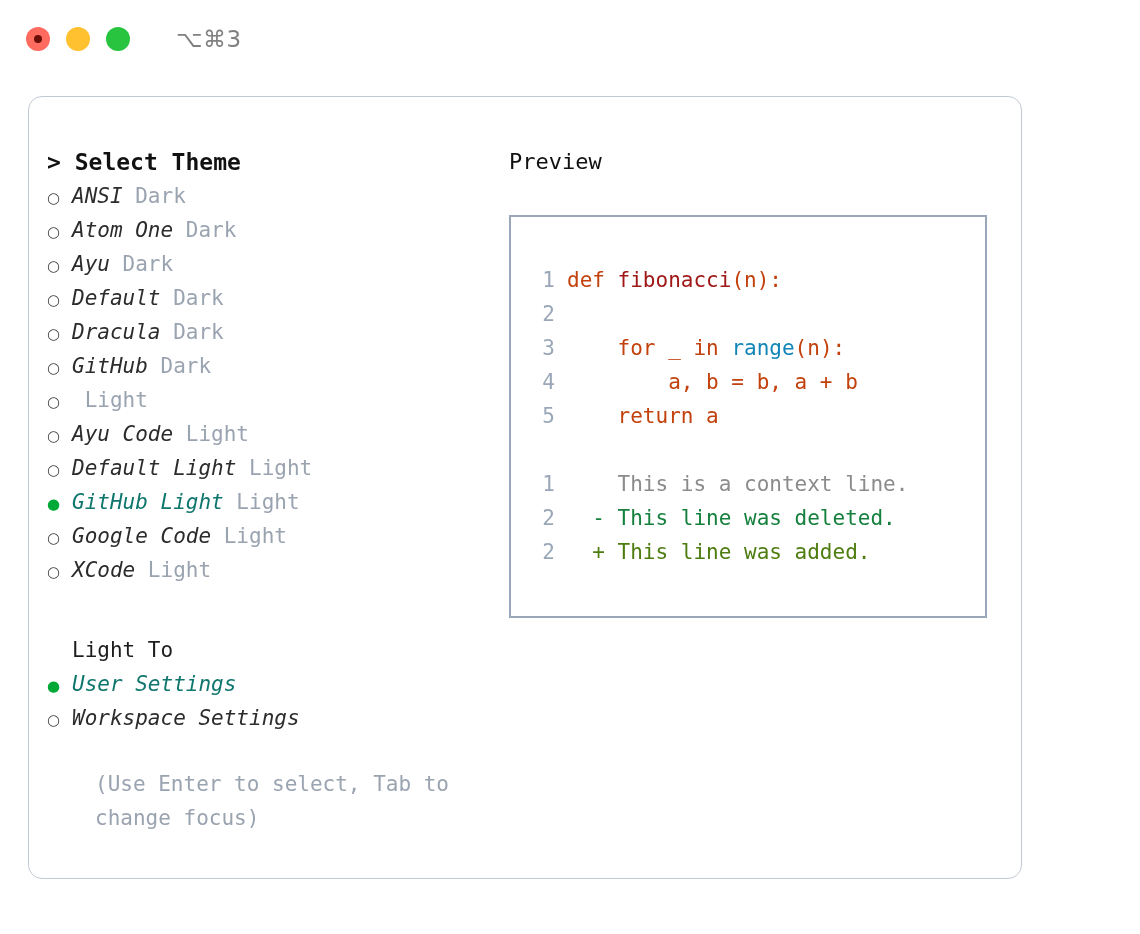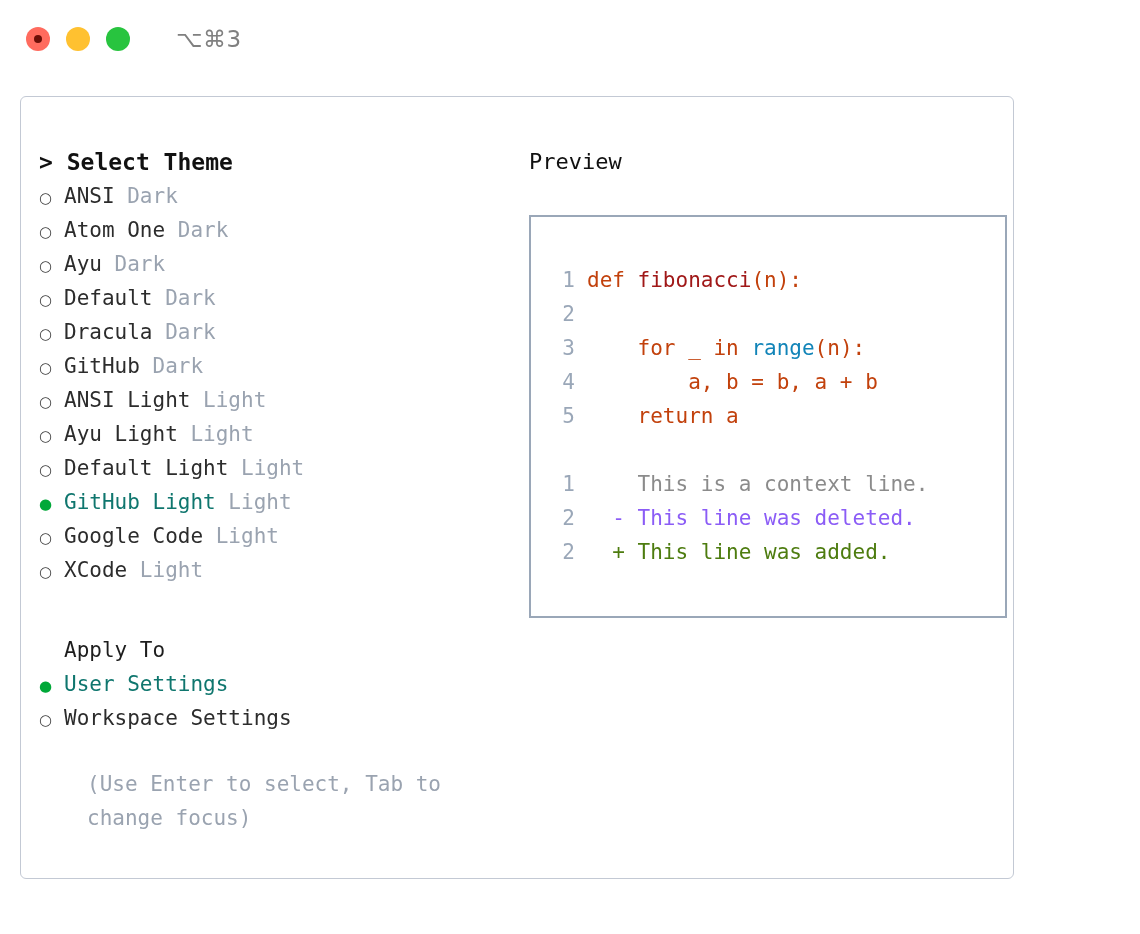--- a/index.html
+++ b/index.html
@@ -62,26 +62,26 @@
     color: #808080;
     font-size: 23px;
     font-family: "DejaVu Sans", "Liberation Sans", sans-serif;
     letter-spacing: 0.5px;
     line-height: 1;
   }
 
   
   .panel {
     position: absolute;
-    left: 20px;
+    left: 28px;
     top: 96px;
     width: 994px;
     height: 783px;
     border: 1.5px solid #c3c9d4;
-    border-radius: 6px;
+    border-radius: 14px;
     box-sizing: border-box;
     background: #ffffff;
   }
 
   .columns {
     position: absolute;
     left: 0; top: 0;
     width: 100%;
     height: 100%;
   }
@@ -121,20 +121,21 @@
     color: #3a3a3a;
     font-size: 15px;
     line-height: 34px;
     font-family: "DejaVu Sans", "Liberation Sans", sans-serif;
   }
   .marker.sel {
     color: #00a838;
   }
   .row .name {
     color: #2c2c2c;
+    font-style: italic;
   }
   .row.selected .name {
     color: #0f766e;
   }
   .row .tag {
     color: #9aa3b0;
   }
 
   .apply-head {
     font-size: 21px;
@@ -154,21 +155,20 @@
     white-space: pre-wrap;
     margin-left: 48px;
   }
 
   
   .right-col {
     position: absolute;
     left: 480px;
     top: 48px;
     width: 500px;
-    margin-left: 28px;
   }
   .preview-title {
     font-size: 22px;
     color: #111111;
     line-height: 34px;
     white-space: pre;
   }
   .preview-box {
     margin-top: 36px;
     width: 478px;
@@ -197,21 +197,21 @@
   .code-text { color: #2c2c2c; }
 
   .tok-fn   { color: #a01818; }
   .tok-num  { color: #0e7f7f; }
   .tok-kw   { color: #1184b8; }
   .tok-plain{ color: #c2410c; }
 
   .gap-block { height: 34px; }
 
   .diff-ctx  { color: #8b8b8b; }
-  .diff-del  { color: #8b5cf6; }
+  .diff-del  { color: #15803d; }
   .diff-add  { color: #4d7c0f; }
 </style>
 </head>
 <body>
 
 <div id="app">
 
   <div class="titlebar">
     <div class="dots">
       <span class="dot red">
@@ -230,31 +230,31 @@
 
         <div class="section-head">&gt; Select Theme</div>
 
         <ul class="theme-list" id="theme-list">
             <li class="row"><span class="marker">○</span><span class="name">ANSI</span><span class="tag"> Dark</span></li>
             <li class="row"><span class="marker">○</span><span class="name">Atom One</span><span class="tag"> Dark</span></li>
             <li class="row"><span class="marker">○</span><span class="name">Ayu</span><span class="tag"> Dark</span></li>
             <li class="row"><span class="marker">○</span><span class="name">Default</span><span class="tag"> Dark</span></li>
             <li class="row"><span class="marker">○</span><span class="name">Dracula</span><span class="tag"> Dark</span></li>
             <li class="row"><span class="marker">○</span><span class="name">GitHub</span><span class="tag"> Dark</span></li>
-            <li class="row"><span class="marker">○</span><span class="name">ANSI Light</span><span class="tag"> Light</span></li>
-            <li class="row"><span class="marker">○</span><span class="name">Ayu Light</span><span class="tag"> Light</span></li>
+            <li class="row"><span class="marker">○</span><span class="tag"> Light</span></li>
+            <li class="row"><span class="marker">○</span><span class="name">Ayu Code</span><span class="tag"> Light</span></li>
             <li class="row"><span class="marker">○</span><span class="name">Default Light</span><span class="tag"> Light</span></li>
             <li class="row selected"><span class="marker sel">●</span><span class="name">GitHub Light</span><span class="tag"> Light</span></li>
             <li class="row"><span class="marker">○</span><span class="name">Google Code</span><span class="tag"> Light</span></li>
             <li class="row"><span class="marker">○</span><span class="name">XCode</span><span class="tag"> Light</span></li>
           </ul>
 
         <div class="spacer-lg"></div>
 
-        <div class="apply-head">Apply To</div>
+        <div class="apply-head">Light To</div>
 
         <ul class="apply-list" id="apply-list">
             <li class="row selected"><span class="marker sel">●</span><span class="name">User Settings</span></li>
             <li class="row"><span class="marker">○</span><span class="name">Workspace Settings</span></li>
           </ul>
 
         <div class="spacer-md"></div>
 
         <div class="hint">(Use Enter to select, Tab to change focus)</div>
       </div>

